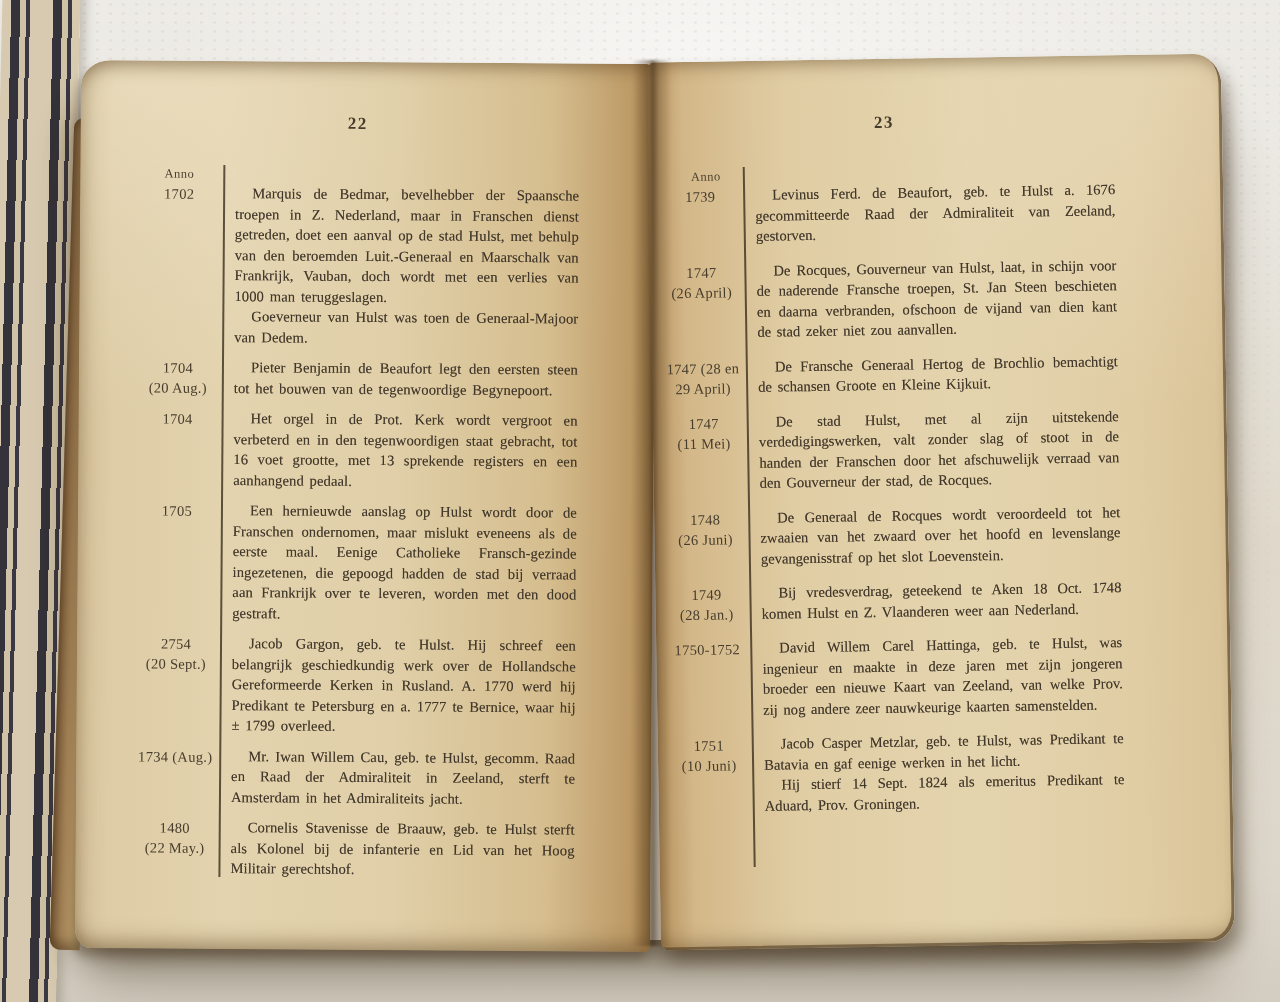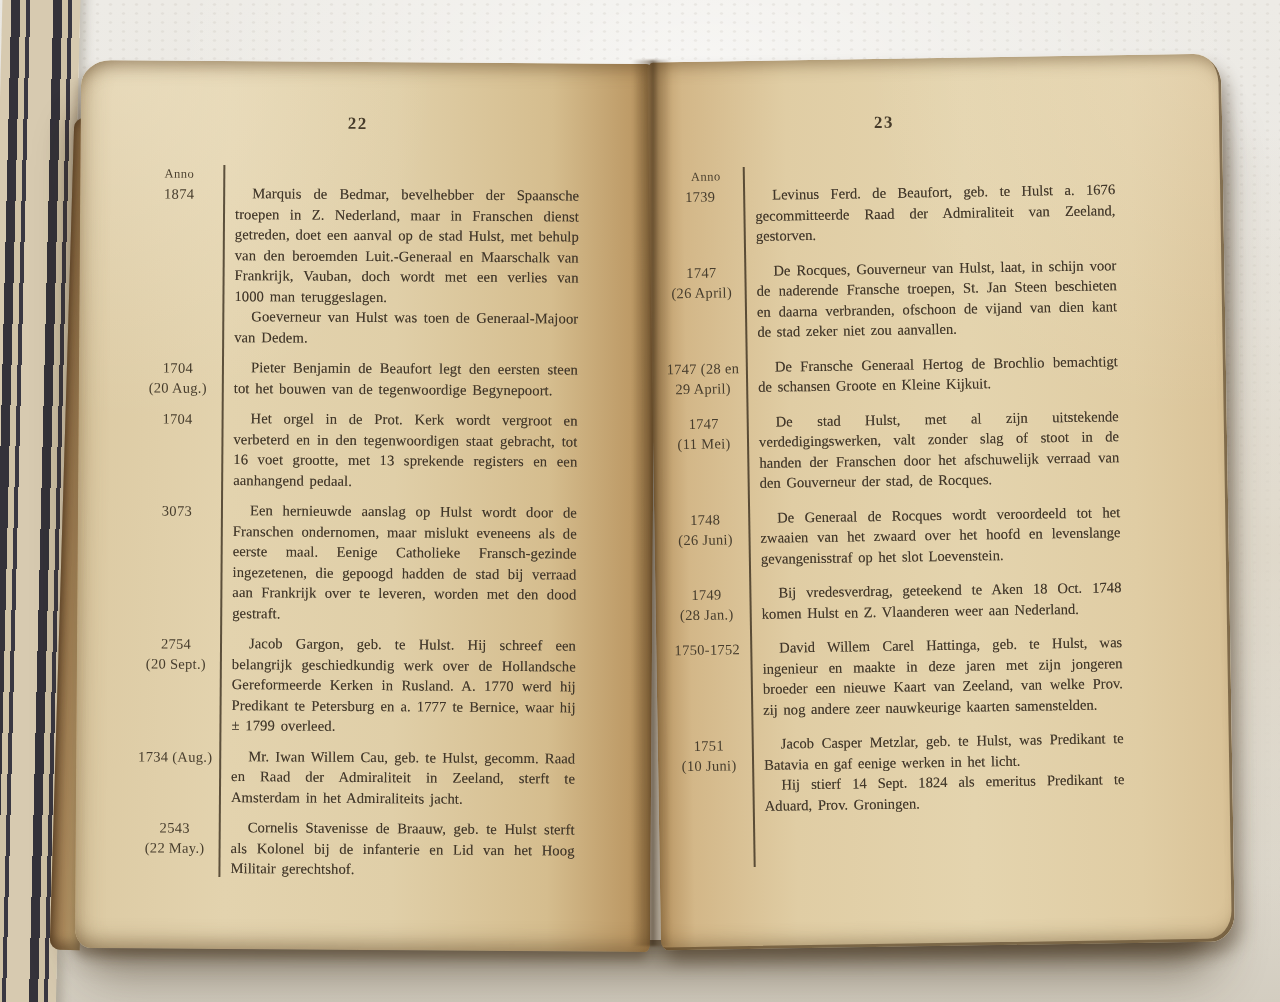--- a/index.html
+++ b/index.html
@@ -123,21 +123,21 @@
 <div class="left-stack"></div>
 
 <div class="page page-left">
   <div class="page-num">22</div>
   <div class="anno">Anno</div>
   <div class="entries">
     <div class="column-rule"></div>
 
   <div class="entry">
     <div class="year-cell">
-          <div>1874</div>
+          <div>1702</div>
         </div>
     <div class="text-cell">
           <p>Marquis de Bedmar, bevelhebber der Spaansche troepen in Z. Nederland, maar in Franschen dienst getreden, doet een aanval op de stad Hulst, met behulp van den beroemden Luit.-Generaal en Maarschalk van Frankrijk, Vauban, doch wordt met een verlies van 1000 man teruggeslagen.</p>
           <p>Goeverneur van Hulst was toen de Generaal-Majoor van Dedem.</p>
         </div>
   </div>
 
   <div class="entry">
     <div class="year-cell">
           <div>1704</div>
@@ -152,21 +152,21 @@
     <div class="year-cell">
           <div>1704</div>
         </div>
     <div class="text-cell">
           <p>Het orgel in de Prot. Kerk wordt vergroot en verbeterd en in den tegenwoordigen staat gebracht, tot 16 voet grootte, met 13 sprekende registers en een aanhangend pedaal.</p>
         </div>
   </div>
 
   <div class="entry">
     <div class="year-cell">
-          <div>3073</div>
+          <div>1705</div>
         </div>
     <div class="text-cell">
           <p>Een hernieuwde aanslag op Hulst wordt door de Franschen ondernomen, maar mislukt eveneens als de eerste maal. Eenige Catholieke Fransch-gezinde ingezetenen, die gepoogd hadden de stad bij verraad aan Frankrijk over te leveren, worden met den dood gestraft.</p>
         </div>
   </div>
 
   <div class="entry">
     <div class="year-cell">
           <div>2754</div>
           <div>(20 Sept.)</div>
@@ -180,21 +180,21 @@
     <div class="year-cell">
           <div>1734 (Aug.)</div>
         </div>
     <div class="text-cell">
           <p>Mr. Iwan Willem Cau, geb. te Hulst, gecomm. Raad en Raad der Admiraliteit in Zeeland, sterft te Amsterdam in het Admiraliteits jacht.</p>
         </div>
   </div>
 
   <div class="entry">
     <div class="year-cell">
-          <div>2543</div>
+          <div>1480</div>
           <div>(22 May.)</div>
         </div>
     <div class="text-cell">
           <p>Cornelis Stavenisse de Braauw, geb. te Hulst sterft als Kolonel bij de infanterie en Lid van het Hoog Militair gerechtshof.</p>
         </div>
   </div>
 </div>
 </div>
 
 <div class="page page-right">

